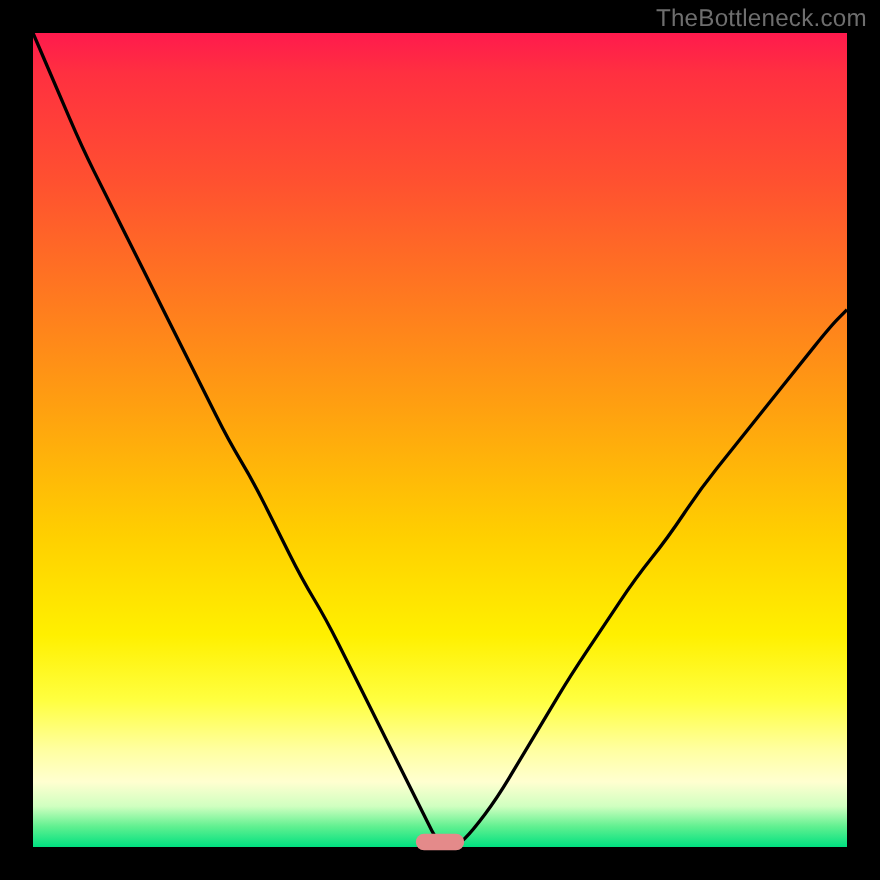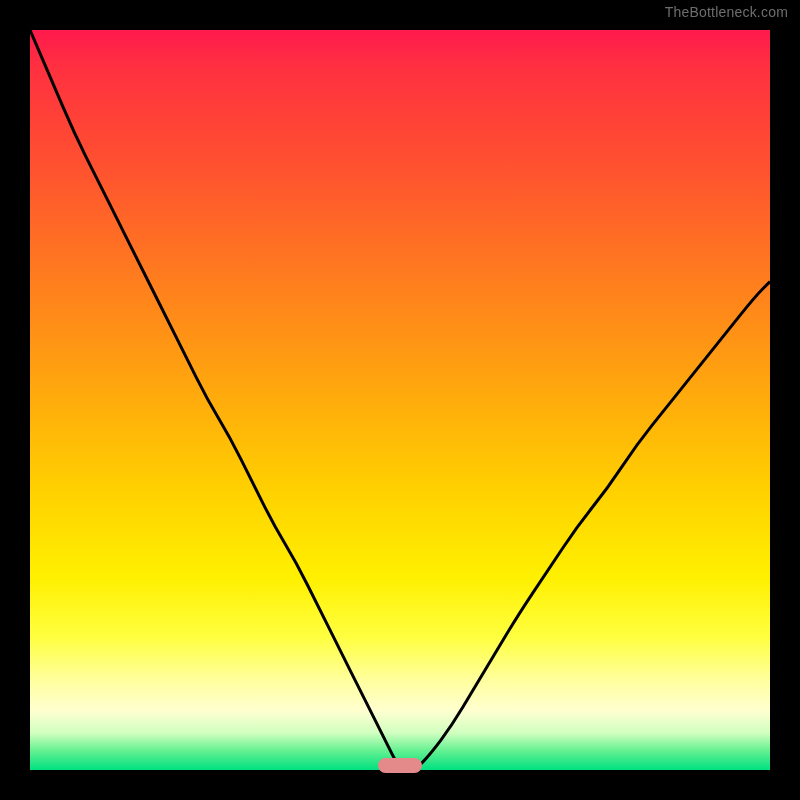--- a/index.html
+++ b/index.html
@@ -15,21 +15,21 @@
     position: relative;
     width: 800px;
     height: 800px;
     background: #000;
   }
   .watermark {
     position: absolute;
     top: 4px;
     right: 12px;
     color: #6e6e6e;
-    font-size: 14px;
+    font-size: 22px;
     font-weight: 500;
     letter-spacing: 0.2px;
     z-index: 50;
   }
   .plot-area {
     position: absolute;
     left: 30px;
     top: 30px;
     width: 740px;
     height: 740px;

